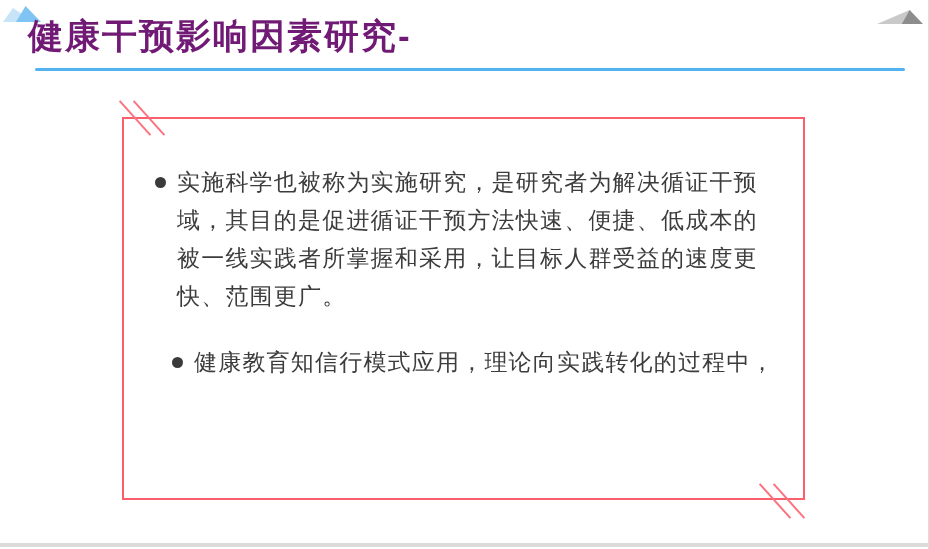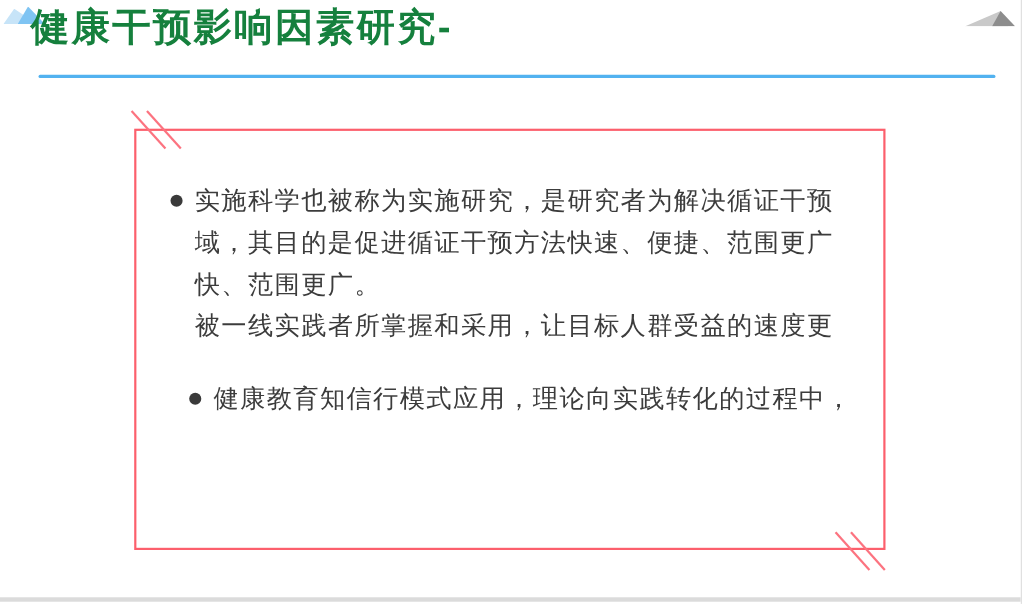--- a/index.html
+++ b/index.html
@@ -30,23 +30,23 @@
   .tri-gray-light {
     position: absolute; left: 0; top: 0; width: 100%; height: 100%;
     background: #c9c9c9; clip-path: polygon(0 100%, 71% 0, 86% 100%);
   }
   .tri-gray-dark {
     position: absolute; left: 0; top: 0; width: 100%; height: 100%;
     background: #8d8d8d; clip-path: polygon(71% 0, 100% 100%, 54% 100%);
   }
 
   .page-title {
-    position: absolute; left: 28px; top: 3px; margin: 0;
+    position: absolute; left: 28px; top: 14px; margin: 0;
     font-size: 35px; line-height: 44px; font-weight: bold;
-    color: #15803d; letter-spacing: 2px; white-space: nowrap;
+    color: #701a75; letter-spacing: 2px; white-space: nowrap;
   }
 
   .title-underline {
     position: absolute; left: 35px; top: 68px; width: 870px; height: 3px;
     background: #52b2f0; border-radius: 2px;
   }
 
   .content-box {
     position: absolute; left: 122px; top: 117px; width: 679px; height: 379px;
     border: 2px solid #fc5f6c; background: #ffffff;
@@ -109,23 +109,23 @@
   <div class="slash-group bottom-right">
     <div class="slash s1"></div>
     <div class="slash s2"></div>
   </div>
 
   <ul class="bullet-list">
     <li class="bullet-item">
       <span class="bullet-dot"></span>
       <span class="bullet-text">
         <span class="bullet-line">实施科学也被称为实施研究，是研究者为解决循证干预</span>
-        <span class="bullet-line">域，其目的是促进循证干预方法快速、便捷、范围更广</span>
+        <span class="bullet-line">域，其目的是促进循证干预方法快速、便捷、低成本的</span>
+        <span class="bullet-line">被一线实践者所掌握和采用，让目标人群受益的速度更</span>
         <span class="bullet-line">快、范围更广。</span>
-        <span class="bullet-line">被一线实践者所掌握和采用，让目标人群受益的速度更</span>
       </span>
     </li>
     <li class="bullet-item">
       <span class="bullet-dot"></span>
       <span class="bullet-text">
         <span class="bullet-line">健康教育知信行模式应用，理论向实践转化的过程中，</span>
       </span>
     </li>
   </ul>
 

